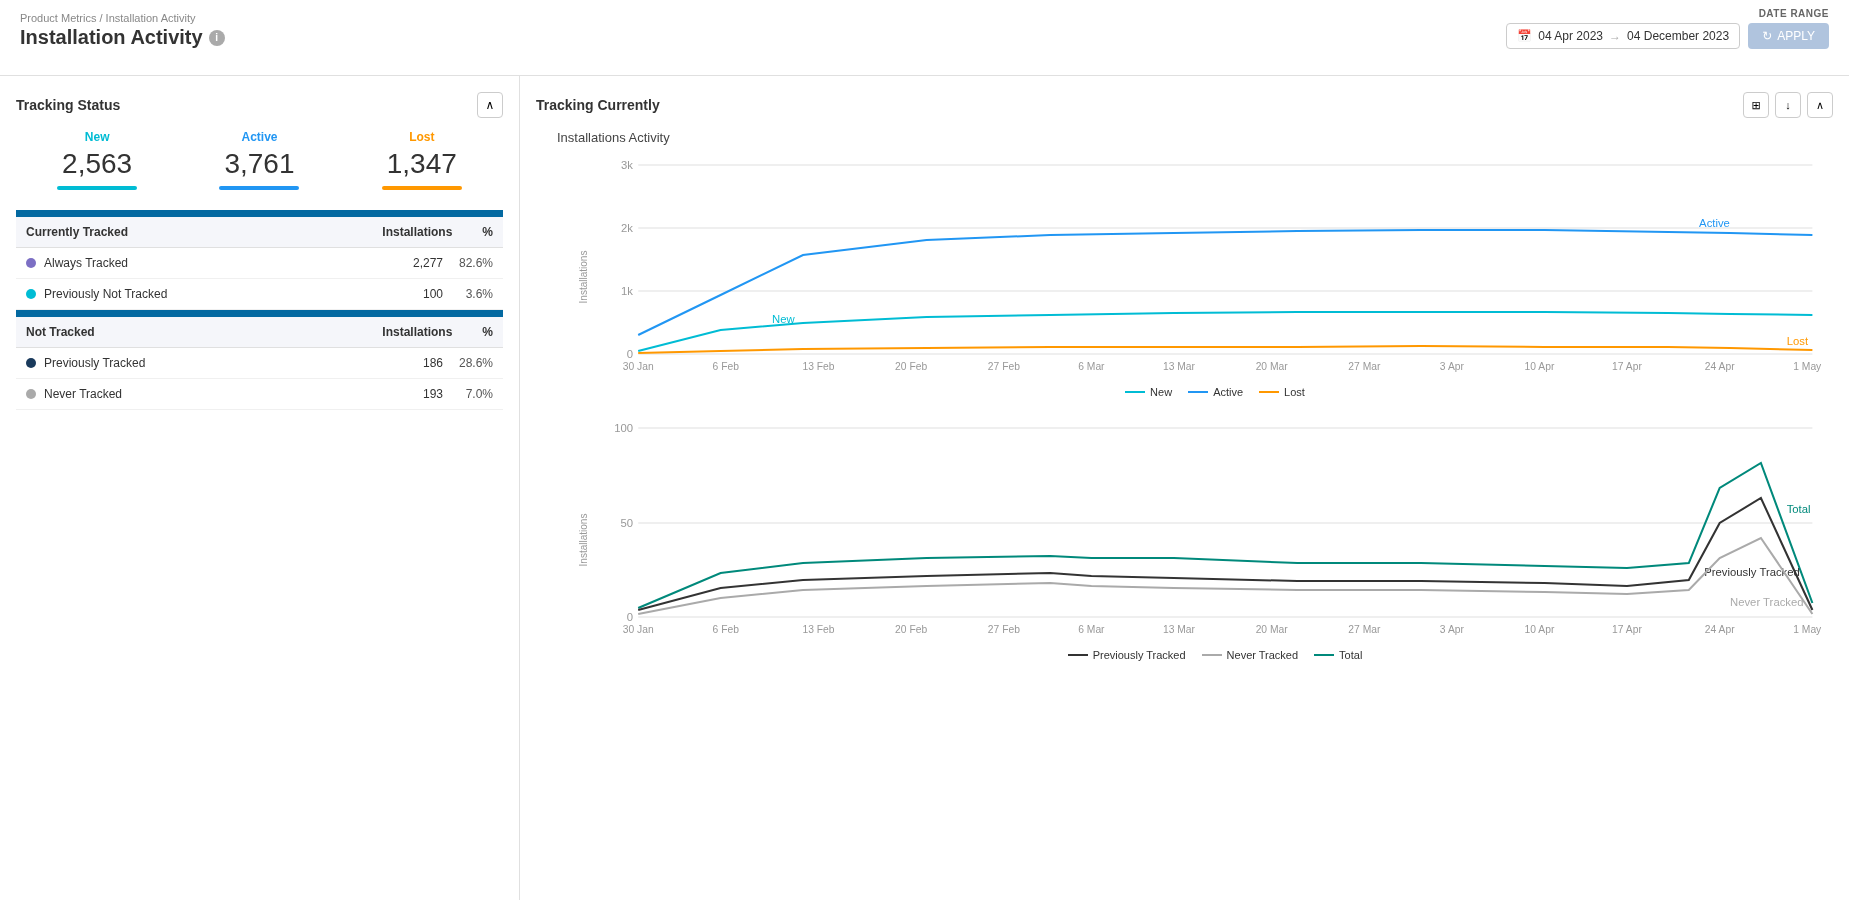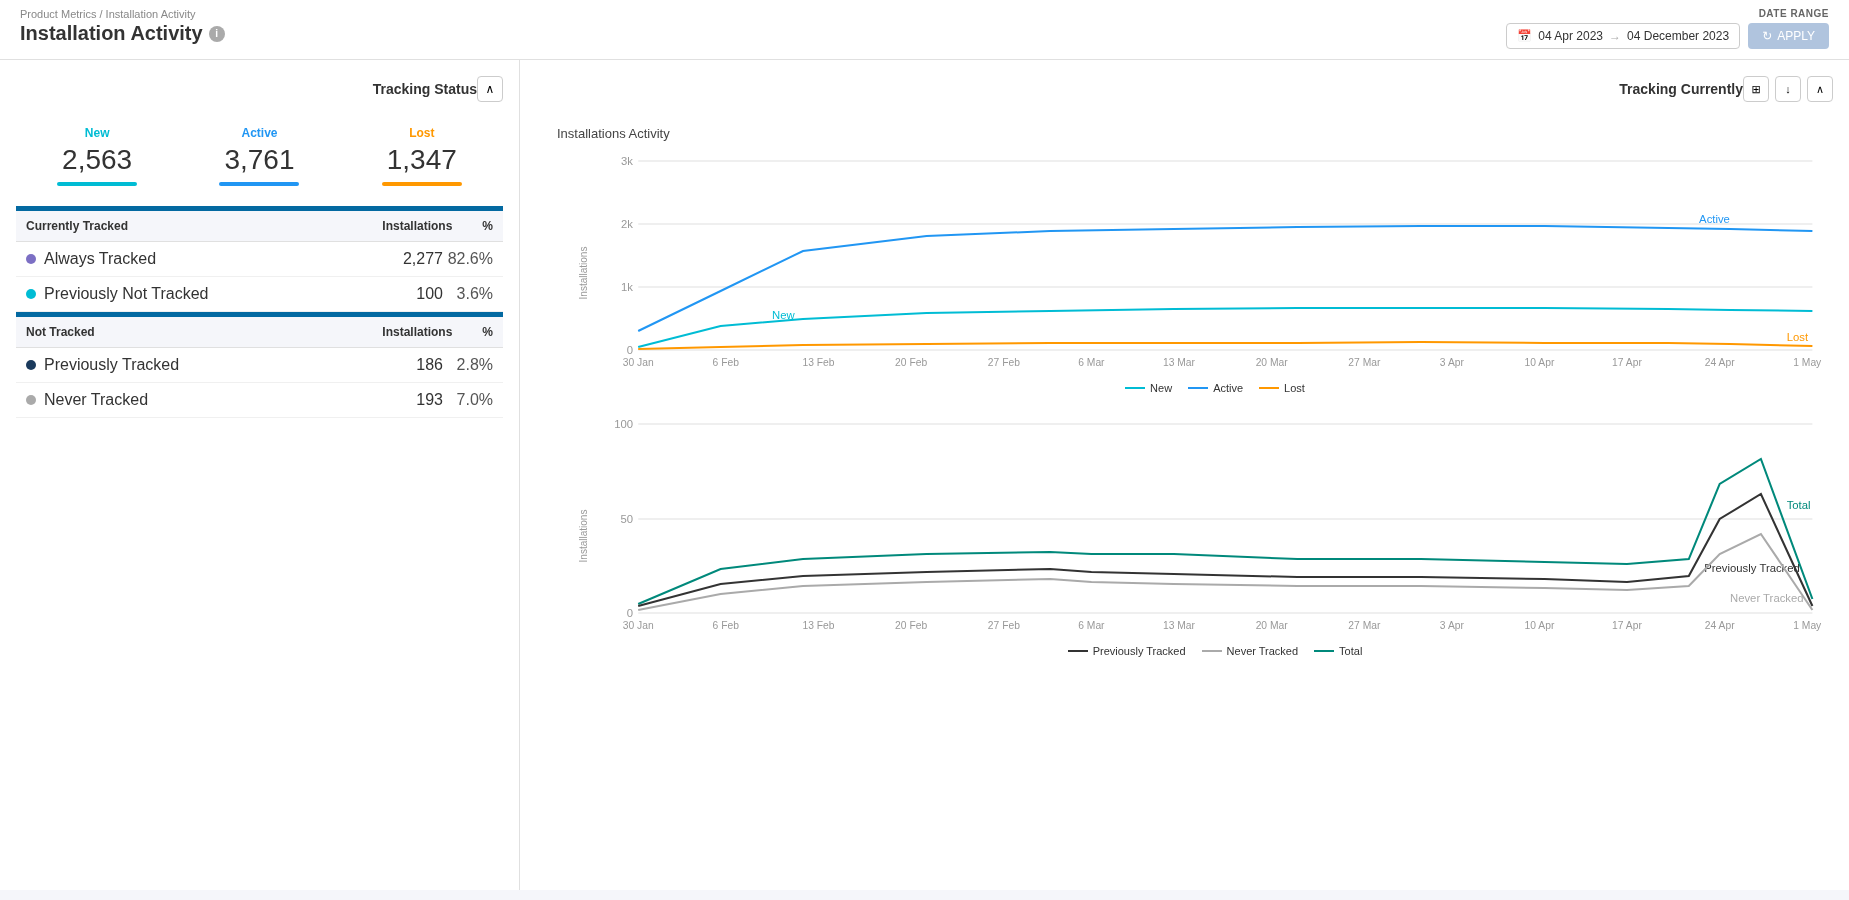--- a/index.html
+++ b/index.html
@@ -1,57 +1,57 @@
 <!DOCTYPE html>
 <html><head>
   <meta charset="utf-8">
   <style>
     * { box-sizing: border-box; margin: 0; padding: 0; }
     body { font-family: -apple-system, BlinkMacSystemFont, 'Segoe UI', sans-serif; background: #f5f6fa; color: #333; font-size: 13px; }
 
-    .header { background: #fff; border-bottom: 1px solid #e0e0e0; padding: 8px 20px 10px; display: flex; justify-content: space-between; }
+    .header { background: #fff; border-bottom: 1px solid #e0e0e0; padding: 8px 20px 26px; display: flex; align-items: flex-end; justify-content: space-between; }
     .breadcrumb { font-size: 11px; color: #888; margin-bottom: 2px; }
     .breadcrumb span { color: #888; }
     .page-title { font-size: 20px; font-weight: 600; display: flex; align-items: center; gap: 6px; }
     .info-icon { width: 16px; height: 16px; border-radius: 50%; background: #aaa; color: #fff; font-size: 10px; display: inline-flex; align-items: center; justify-content: center; cursor: pointer; }
     .date-range-section { display: flex; flex-direction: column; align-items: flex-end; gap: 4px; }
     .date-range-label { font-size: 10px; font-weight: 700; letter-spacing: 0.5px; color: #666; }
     .date-range-controls { display: flex; align-items: center; gap: 8px; }
     .date-input { border: 1px solid #ccc; border-radius: 4px; padding: 5px 10px; font-size: 12px; display: flex; align-items: center; gap: 6px; background: #fff; }
     .date-arrow { color: #aaa; font-size: 12px; }
     .apply-btn { background: #b0c4de; color: #fff; border: none; border-radius: 4px; padding: 6px 14px; font-size: 12px; cursor: pointer; display: flex; align-items: center; gap: 5px; }
 
     .main-content { display: flex; gap: 0; height: calc(100vh - 70px); }
 
     .left-panel { width: 520px; min-width: 520px; background: #fff; border-right: 1px solid #e0e0e0; padding: 16px; overflow-y: auto; }
     .right-panel { flex: 1; background: #fff; padding: 16px; overflow-y: auto; }
 
-    .panel-header { display: flex; align-items: center; justify-content: flex-end; margin-bottom: 24px; }
+    .panel-header { display: flex; align-items: center; justify-content: space-between; margin-bottom: 12px; }
     .panel-title { font-size: 14px; font-weight: 600; color: #333; }
     .collapse-btn { width: 26px; height: 26px; border: 1px solid #ccc; border-radius: 4px; background: #fff; cursor: pointer; display: flex; align-items: center; justify-content: center; font-size: 12px; }
 
     .stats-row { display: flex; justify-content: space-around; margin-bottom: 20px; }
     .stat-item { text-align: center; }
     .stat-label { font-size: 12px; font-weight: 600; margin-bottom: 4px; }
     .stat-value { font-size: 28px; font-weight: 300; margin-bottom: 6px; }
     .stat-bar { width: 80px; height: 4px; border-radius: 2px; margin: 0 auto; }
     .new-color { color: #00bcd4; }
     .active-color { color: #2196f3; }
     .lost-color { color: #ff9800; }
     .new-bar { background: #00bcd4; }
     .active-bar { background: #2196f3; }
     .lost-bar { background: #ff9800; }
 
     .donut-container { display: flex; justify-content: center; margin-bottom: 20px; }
     .donut-wrapper { position: relative; width: 240px; height: 240px; }
     .donut-center { position: absolute; top: 50%; left: 50%; transform: translate(-50%, -50%); text-align: center; font-size: 14px; color: #555; line-height: 1.6; }
 
     .table-section { margin-top: 10px; }
-    .table-header-row { display: flex; justify-content: space-between; background: #f5f6fa; padding: 8px 10px; font-weight: 600; font-size: 12px; border-top: 5px solid #0369a1; border-bottom: 1px solid #e0e0e0; }
-    .table-row-item { display: flex; justify-content: space-between; align-items: center; padding: 8px 10px; border-bottom: 1px solid #f0f0f0; font-size: 16px; }
+    .table-header-row { display: flex; justify-content: space-between; background: #f5f6fa; padding: 8px 10px; font-weight: 600; font-size: 12px; border-top: 7px solid #0369a1; border-bottom: 1px solid #e0e0e0; }
+    .table-row-item { display: flex; justify-content: space-between; align-items: center; padding: 8px 10px; border-bottom: 1px solid #f0f0f0; font-size: 12px; }
     .table-row-item .label-cell { display: flex; align-items: center; gap: 8px; flex: 1; }
     .dot { width: 10px; height: 10px; border-radius: 50%; flex-shrink: 0; }
     .dot-purple { background: #7c6fc4; }
     .dot-teal { background: #00bcd4; }
     .dot-dark { background: #1a3a5c; }
     .dot-gray { background: #aaa; }
     .num-cell { width: 80px; text-align: right; }
     .pct-cell { width: 50px; text-align: right; color: #555; }
 
     
@@ -158,21 +158,21 @@
           <span>Installations</span>
           <span>%</span>
         </div>
       </div>
       <div class="table-row-item">
         <div class="label-cell">
           <span class="dot dot-dark"></span>
           <span>Previously Tracked</span>
         </div>
         <span class="num-cell">186</span>
-        <span class="pct-cell">2.8%</span>
+        <span class="pct-cell">28.6%</span>
       </div>
       <div class="table-row-item">
         <div class="label-cell">
           <span class="dot dot-gray"></span>
           <span>Never Tracked</span>
         </div>
         <span class="num-cell">193</span>
         <span class="pct-cell">7.0%</span>
       </div>
     </div>

